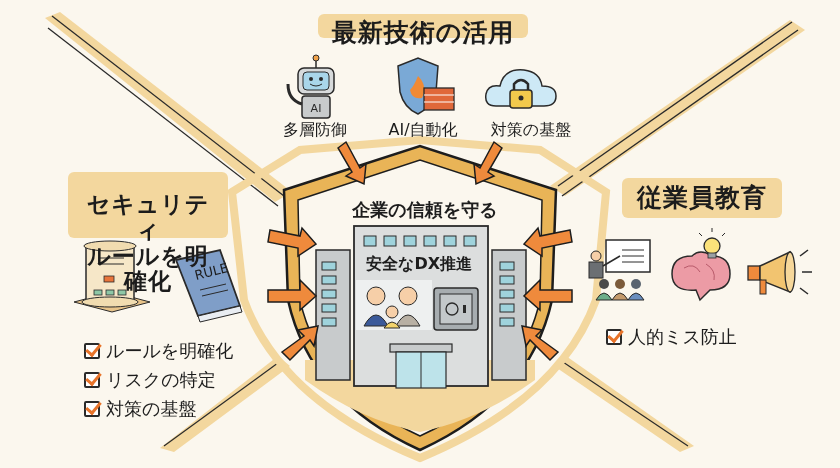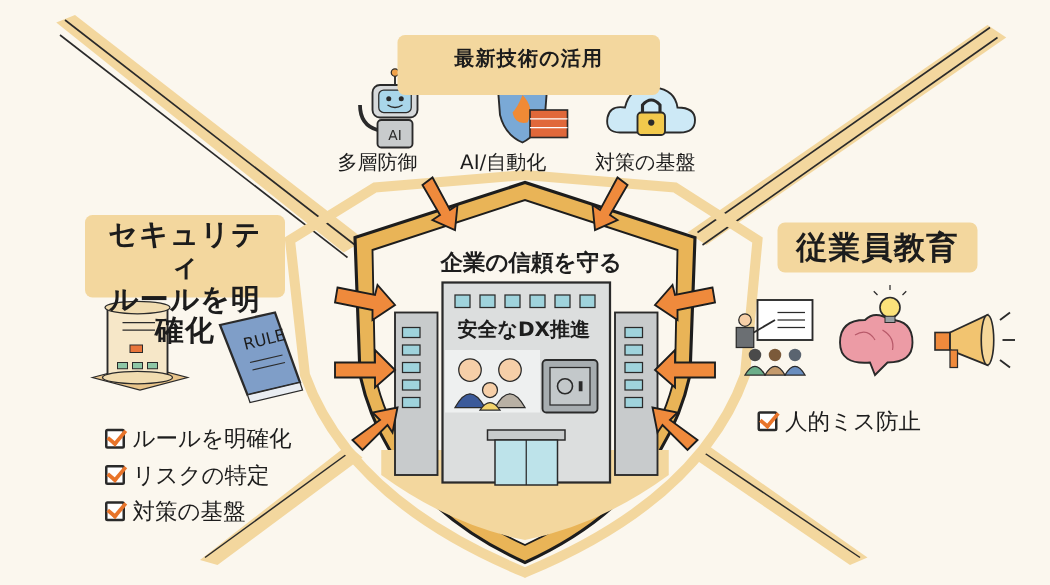--- a/index.html
+++ b/index.html
@@ -15,29 +15,30 @@
     position: absolute;
     background: #f3d79e;
     border-radius: 6px;
     font-weight: bold;
     color: #1c1c1c;
     text-align: center;
     line-height: 1.12;
     padding: 2px 10px;
     letter-spacing: 1px;
   }
-  #title-tech { left: 318px; top: 28px; width: 210px; height: 48px; font-size: 16px; line-height: 34px; }
-  #title-policy { left: 68px; top: 172px; width: 160px; height: 66px; font-size: 23px; padding-top: 4px; }
+  #title-tech { left: 318px; top: 14px; width: 210px; height: 24px; font-size: 25px; line-height: 34px; }
+  #title-policy { left: 68px; top: 172px; width: 160px; height: 66px; font-size: 23px; padding-top: 20px; }
   #title-edu { left: 622px; top: 178px; width: 160px; height: 40px; font-size: 25px; line-height: 36px; }
 
   .icon-label {
     position: absolute;
     font-size: 16px;
     color: #1c1c1c;
     white-space: nowrap;
+    text-align: center;
   }
   #lbl-tech-0 { left: 270px; top: 120px; width: 90px; }
   #lbl-tech-1 { left: 368px; top: 120px; width: 110px; }
   #lbl-tech-2 { left: 476px; top: 120px; width: 110px; }
 
   .checklist { position: absolute; list-style: none; }
   .checklist li { display: flex; align-items: center; height: 29px; font-size: 18px; white-space: nowrap; }
   .checkbox {
     width: 16px; height: 16px; border: 2px solid #2a2a2a; border-radius: 2px;
     margin-right: 6px; position: relative; flex-shrink: 0; background: #fff;

